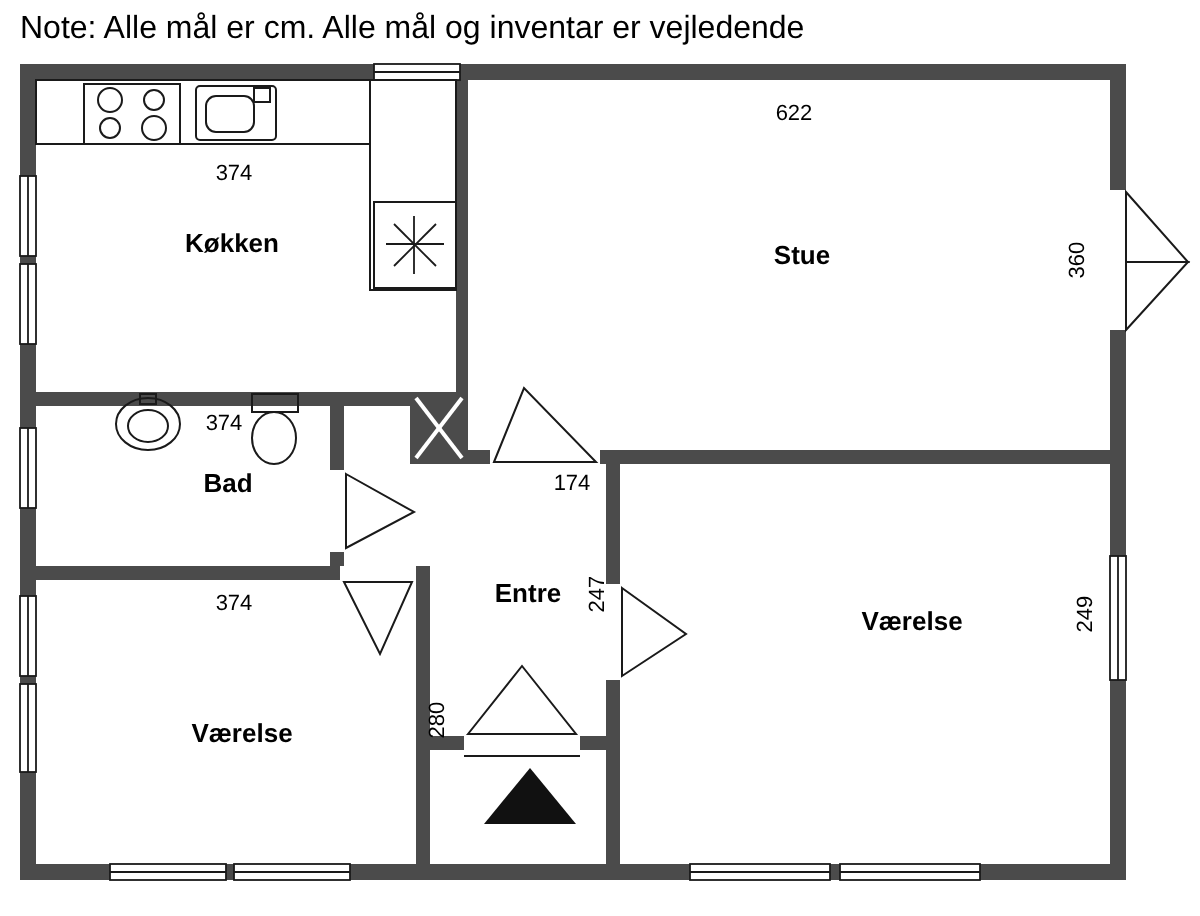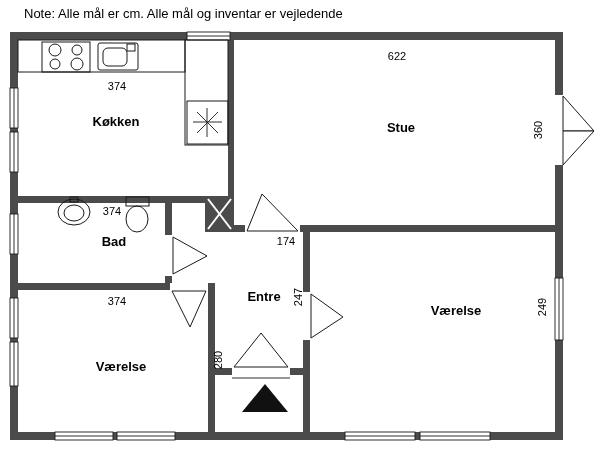--- a/index.html
+++ b/index.html
@@ -1,17 +1,17 @@
 <!DOCTYPE html>
 <html><head>
 <meta charset="utf-8">
 <style>
   html,body{margin:0;padding:0;background:#ffffff;}
   body{width:600px;height:458px;position:relative;font-family:"Liberation Sans",sans-serif;}
-  .note{position:absolute;left:24px;top:6px;font-size:13px;color:#000;}
+  .note{position:absolute;left:10px;top:6px;font-size:16px;color:#000;}
   svg{position:absolute;left:0;top:0;}
   .wall{fill:#4b4b4b;stroke:none;}
   .thin{fill:none;stroke:#1a1a1a;stroke-width:1;}
   .white-shape{fill:#ffffff;stroke:#1a1a1a;stroke-width:1;}
   .window-pane{fill:#ffffff;stroke:#1a1a1a;stroke-width:0.9;}
   .frame-line{stroke:#1a1a1a;stroke-width:0.9;}
   .shaft-x{stroke:#ffffff;stroke-width:2;}
   text{fill:#000;font-family:"Liberation Sans",sans-serif;}
   .room-label{font-size:13px;font-weight:bold;text-anchor:middle;}
   .dim{font-size:11px;text-anchor:middle;}

